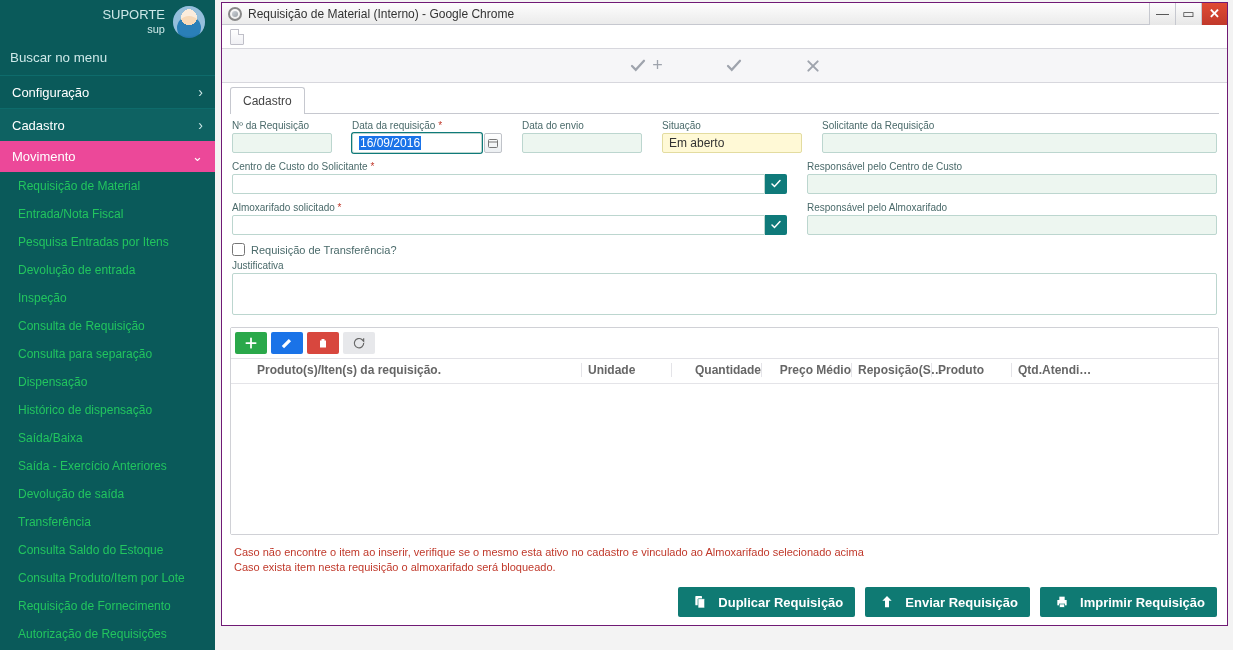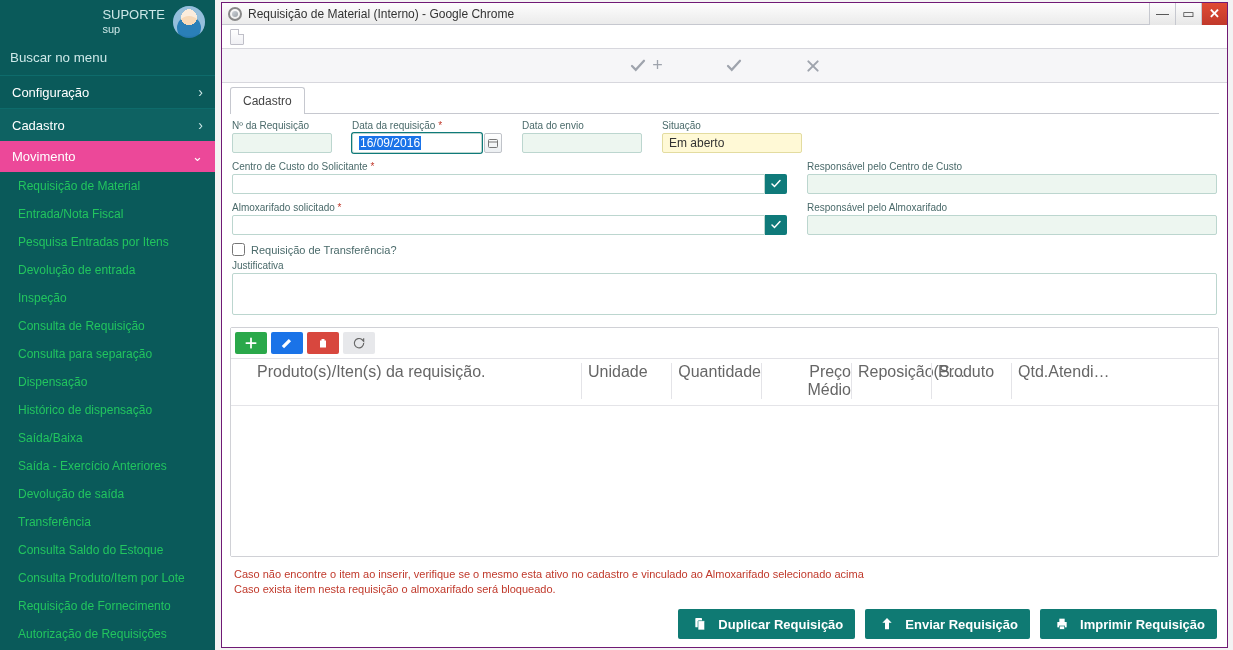--- a/index.html
+++ b/index.html
@@ -3,21 +3,21 @@
 <meta charset="utf-8">
 <style>
   * { box-sizing: border-box; margin: 0; padding: 0; font-family: Arial, sans-serif; }
   body { background: #fff; font-size: 12px; color: #444; }
 
   .app { display: flex; width: 1233px; height: 650px; }
 
   
   .sidebar { width: 215px; background: #0a5a5a; color: #cde8e8; display: flex; flex-direction: column; }
   .sb-top { background: #0a5a5a; padding: 6px 10px 6px 10px; display:flex; align-items:center; justify-content:flex-end; gap:8px; }
-  .sb-top .titles { font-size:12px; line-height:14px; }
+  .sb-top .titles { text-align:right; font-size:12px; line-height:14px; }
   .sb-top .titles .t1 { font-size:13px; }
   .sb-top .titles .t2 { font-size:11px; }
   .avatar { width:32px; height:32px; border-radius:50%; background: radial-gradient(circle at 50% 35%, #f7d9b8 0 30%, #2a7fb8 30% 70%, #155a8c 100%); box-shadow: inset 0 6px 0 4px rgba(255,255,255,0.5); }
   .sb-search { padding: 6px 10px 10px; color:#cde8e8; font-size:13px; }
   .sb-search-input { width:100%; background:transparent; border:none; color:#cde8e8; outline:none; }
   .sb-search-input::placeholder { color:#cde8e8; }
 
   .sb-group { background:#0a5a5a; color:#fff; font-size:13px; padding:8px 12px; display:flex; align-items:center; justify-content:space-between; border-top:1px solid #0e6b6b; cursor:pointer; }
   .sb-group.active { background:#0e6262; }
   .sb-chev { font-size:14px; color:#cde8e8; }
@@ -78,21 +78,21 @@
 
   
   .gridwrap { margin:6px 8px; border:1px solid #d0d1d6; border-radius:2px; }
   .gridtb { display:flex; gap:4px; padding:4px; background:#fff; border-bottom:1px solid #e1e1e6; }
   .gbtn { width:32px; height:22px; border:none; border-radius:2px; display:flex; align-items:center; justify-content:center; cursor:pointer; color:#fff; font-weight:bold; }
   .gbtn.add { background:#2aa84a; }
   .gbtn.edit { background:#1a73e8; }
   .gbtn.del { background:#d8473e; }
   .gbtn.ref { background:#e7e8eb; color:#666; }
 
-  .gridhead { display:flex; font-size:16px; color:#666; border-bottom:1px solid #e4e4e8; padding:4px 10px 6px 20px; }
+  .gridhead { display:flex; font-size:12px; color:#666; border-bottom:1px solid #e4e4e8; padding:4px 10px 6px 20px;font-weight:bold; }
   .gridhead div { border-left:1px solid #e4e4e8; padding-left:6px; }
   .gridhead div:first-child { border-left:none; }
   .gridbody { height:150px; background:#fff; }
 
   
   .notes { padding:4px 12px 6px; font-size:11px; color:#c0392b; line-height:15px; }
   .bottombar { display:flex; justify-content:flex-end; gap:10px; padding:6px 10px 8px;font-weight:bold; }
   .bigbtn { display:flex; align-items:center; gap:8px; background:#0f7a73; color:#fff; font-size:13px; padding:6px 12px; border-radius:2px; cursor:pointer; }
   .bigbtn .bic { width:20px; height:18px; display:flex; align-items:center; justify-content:center; }
 
@@ -218,20 +218,24 @@
             </div>
           </div>
           <div class="field w120">
             <span class="lbl">Data do envio</span>
             <input class="inp" style="">
           </div>
           <div class="field w140">
             <span class="lbl">Situação</span>
             <div class="ro">Em aberto</div>
           </div>
+          <div class="field flex1">
+            <span class="lbl">Solicitante da Requisição</span>
+            <input class="inp" style="">
+          </div>
         </div>
 
         <div class="row">
           <div class="field" style="flex:1;">
             <span class="lbl"><span>Centro de Custo do Solicitante</span> <span class="req">*</span></span>
             <div class="dropdown">
               <input class="inp" style="">
               <div class="ddbtn">
                 <svg width="12" height="12" viewBox="0 0 24 24">
                     <path d="M4 12l5 5L20 5" fill="none" stroke="#fff" stroke-width="3" stroke-linecap="round"></path>

